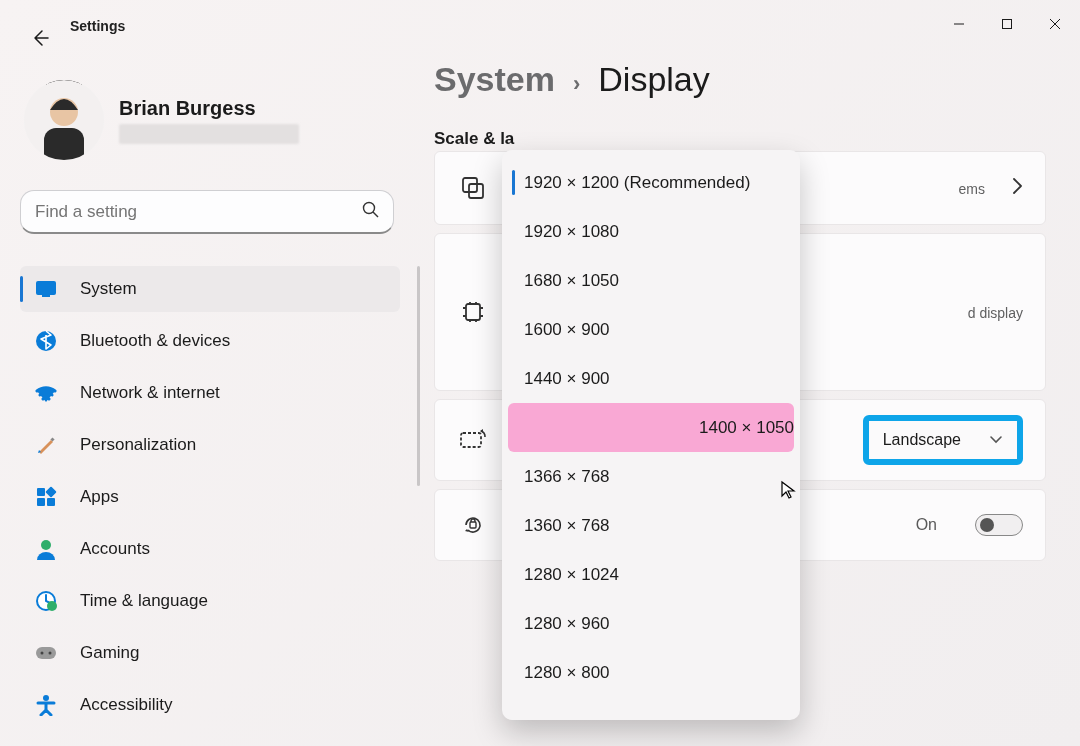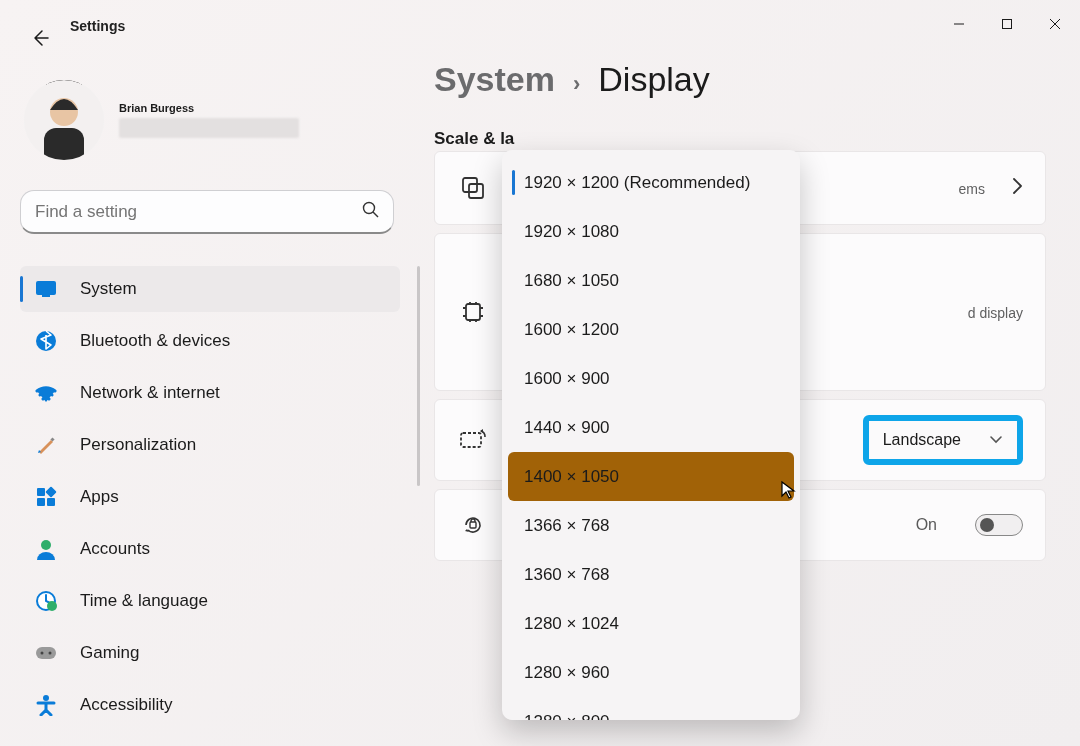--- a/index.html
+++ b/index.html
@@ -8,21 +8,21 @@
   .win-controls { display: flex; gap: 0; }
   .win-btn { width: 46px; height: 32px; display: flex; align-items: center; justify-content: center; margin-right: 2px;}
   .header-row { display: flex; align-items: flex-start; height: 32px; padding-left: 20px; margin-top: -30px;}
   .back-btn { width: 40px; height: 40px; display: flex; align-items: center; justify-content: center; }
   .app-title { font-size: 14px; margin-left: 10px; font-weight: 600; color: #222;}
   .layout { display: flex; padding-left: 20px; margin-top: 30px; height: 640px;}
   .sidebar { width: 400px; flex-shrink: 0; }
   .user-block { display: flex; align-items: center; gap: 15px; margin-bottom: 30px; padding-left: 4px;}
   .avatar { width: 80px; height: 80px; border-radius: 50%; background: radial-gradient(circle at 50% 35%, #e9c6a8 0 20%, #2e2e2e 20% 45%, #f2f2f2 45% 100%); background-color:#ddd; overflow:hidden; display:flex; align-items:flex-end; justify-content:center;}
   .avatar svg{width:100%;height:100%;}
-  .user-name { font-weight: 700; font-size: 11px; }
+  .user-name { font-weight: 700; font-size: 20px; }
   .email-blur { width: 180px; height: 20px; background: #e3e0e0; filter: blur(1px); margin-top: 4px; border-radius:2px;}
   .search-wrap { position: relative; width: 374px; margin-bottom: 32px; }
   .search-input { width: 100%; height: 44px; border: 1px solid #cfcfd2; border-bottom: 2px solid #8a8a8a; border-radius: 14px; background: #fdfdfe; padding: 0 44px 0 14px; font-size: 17px; outline: none;}
   .search-icon-wrap { position: absolute; right: 14px; top: 50%; transform: translateY(-50%); }
   .nav { width: 380px; }
   .nav-item { display: flex; align-items: center; height: 46px; padding-left: 14px; gap: 22px; border-radius: 6px; font-size: 17px; cursor: default; position: relative; margin-bottom:6px;}
   .nav-item .ico { width: 24px; display:flex; align-items:center; justify-content:center;}
   .nav-item.selected { background: #ece9ea; }
   .nav-item.selected::before { content:""; position:absolute; left:0; top:10px; bottom:10px; width:3px; background:#1976d2; border-radius:3px;}
   .nav-scroll-hint { position:absolute; right:0; top:0; bottom:0; width:3px; background:#c9c6c7; border-radius:2px;}
@@ -38,21 +38,21 @@
   .card .body { flex:1; padding: 18px 0;}
   .card .sub { font-size: 14px; color:#5f5f60; margin-top:2px;}
   .chev-right { color:#424242;}
   .select-box { border:6px solid #0ea5e9; border-radius:6px; background:#fbfafb; padding: 10px 14px; display:flex; align-items:center; gap:28px; font-size:16px;}
   .toggle { width:48px; height:22px; border-radius:11px; background:#f1eff0; border:1px solid #888; position:relative;}
   .toggle::after{content:""; position:absolute; left:4px; top:3px; width:14px; height:14px; border-radius:50%; background:#555;}
   .toggle-label{font-size:16px; color:#5a5a5a; margin-right:12px;}
   .dropdown { position:absolute; left:82px; top:70px; width:298px; background:#f6f4f5; border-radius:10px; box-shadow: 0 12px 30px rgba(0,0,0,.22); padding: 8px 4px 0 4px; z-index:50; overflow:hidden; height:570px;}
   .dd-item { height:49px; display:flex; align-items:center; padding-left:16px; font-size:17px; border-radius:6px; margin:0 2px; position:relative;}
   .dd-item.selected::before{content:""; position:absolute; left:4px; top:12px; bottom:12px; width:3px; background:#1976d2; border-radius:3px;}
-  .dd-item.highlight{ background:#a16207;}
+  .dd-item.highlight{ background:#f9a8d4;justify-content:flex-end;}
   .cursor { position:absolute; left:278px; top:330px; z-index:60; pointer-events:none;}
 </style>
 </head>
 <body>
 
 <div class="titlebar">
   <div class="win-controls">
     <div class="win-btn">
       <svg width="12" height="12">
           <line x1="1" y1="6" x2="11" y2="6" stroke="#1b1b1b" stroke-width="1"></line>
@@ -274,23 +274,20 @@
       <div class="dd-item selected">
           <span>1920 × 1200 (Recommended)</span>
         </div>
       <div class="dd-item">
           <span>1920 × 1080</span>
         </div>
       <div class="dd-item">
           <span>1680 × 1050</span>
         </div>
       <div class="dd-item">
-          <span>1600 × 1200</span>
-        </div>
-      <div class="dd-item">
           <span>1600 × 900</span>
         </div>
       <div class="dd-item">
           <span>1440 × 900</span>
         </div>
       <div class="dd-item highlight">
           <span>1400 × 1050</span>
         </div>
       <div class="dd-item">
           <span>1366 × 768</span>

